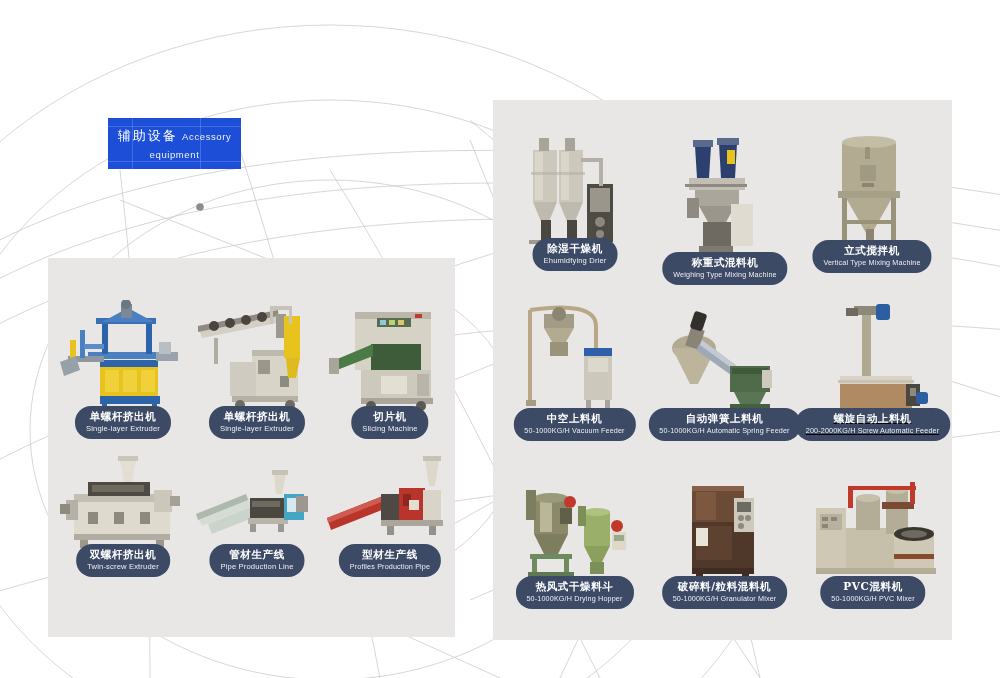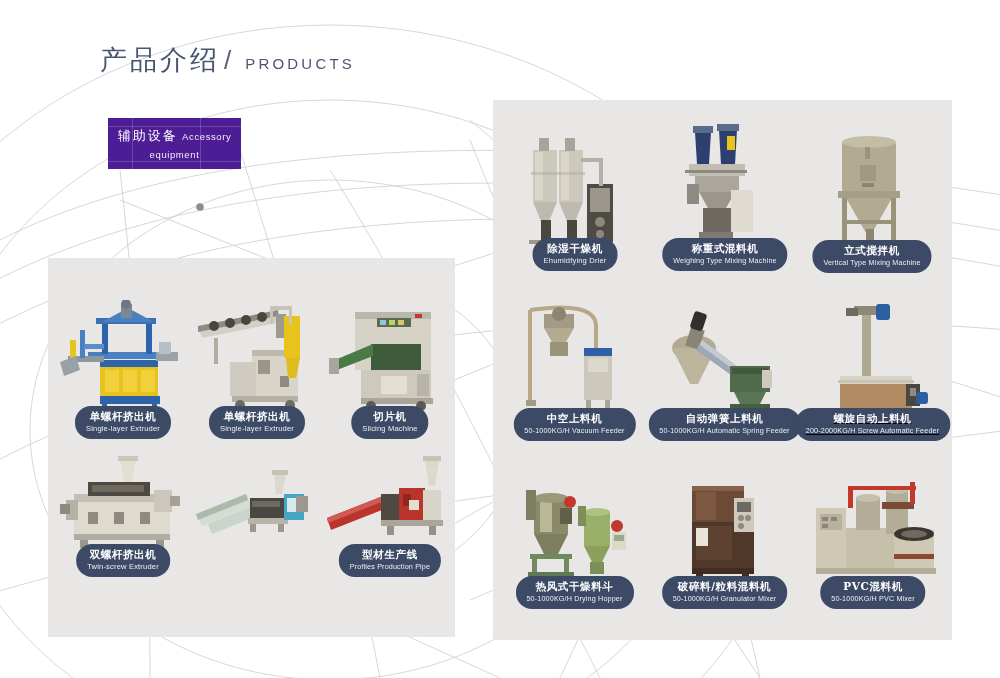--- a/index.html
+++ b/index.html
@@ -19,21 +19,21 @@
     letter-spacing:3px; font-weight:400;
   }
   .header .slash { font-size:26px; color:#56617a; margin:0 2px 0 4px; font-weight:300; }
   .header .en {
     font-size:15px; color:#4a5670; letter-spacing:3.2px; margin-left:12px; font-weight:400;
   }
 
   
   .acc-tile {
     position:absolute; left:108px; top:118px; width:133px; height:51px;
-    background:#4c1d95; z-index:6; overflow:hidden;
+    background:#1d4ed8; z-index:6; overflow:hidden;
   }
   .acc-tile .grid-v, .acc-tile .grid-h { position:absolute; background:rgba(255,255,255,0.18); }
   .acc-tile .grid-v { width:1px; top:0; bottom:0; }
   .acc-tile .grid-h { height:1px; left:0; right:0; }
   .acc-tile .txt { position:relative; z-index:2; text-align:center; padding-top:8px; }
   .acc-tile .acc-cn {
     font-family:"DejaVu Serif", serif; font-size:13px; color:#ffffff;
     letter-spacing:2px; line-height:17px;
   }
   .acc-tile .acc-en {
@@ -103,25 +103,20 @@
     </g>
     <g fill="#8d8d8d">
       <circle cx="672" cy="292" r="5.5"></circle>
       <circle cx="360" cy="296" r="5.5"></circle>
       <circle cx="323" cy="598" r="4.5"></circle>
       <circle cx="628" cy="533" r="4.5"></circle>
       <circle cx="200" cy="207" r="3.8"></circle>
     </g>
   </svg>
 
-  <div class="header">
-    <span class="cn">产品介绍</span>
-    <span class="slash">/</span>
-    <span class="en">PRODUCTS</span>
-  </div>
 
   <div class="acc-tile">
     <span class="grid-v" style="left:24px"></span>
     <span class="grid-v" style="left:92px"></span>
     <span class="grid-h" style="top:8px"></span>
     <span class="grid-h" style="top:43px"></span>
     <div class="txt">
       <span class="acc-cn">辅助设备</span>
       <span class="acc-en">Accessory equipment</span>
     </div>
@@ -252,20 +247,24 @@
       <rect x="60" y="63" width="28" height="6" fill="#6e6a60"></rect>
       <rect x="56" y="80" width="40" height="6" fill="#b8b4a9"></rect>
       <rect x="92" y="56" width="20" height="26" fill="#44a5c4"></rect>
       <rect x="95" y="60" width="14" height="14" fill="#d8e8ec"></rect>
       <path d="M82,36 L94,36 L90,56 L84,56 Z" fill="#dcd8cb"></path>
       <rect x="80" y="32" width="16" height="5" fill="#c6c2b6"></rect>
       <rect x="104" y="58" width="12" height="16" fill="#9c9890"></rect>
       <rect x="58" y="86" width="6" height="8" fill="#9c9890"></rect>
       <rect x="86" y="86" width="6" height="8" fill="#9c9890"></rect>
     </svg>
+    <div class="badge" style="top:106px;">
+      <span class="b-cn">管材生产线</span>
+      <span class="b-en">Pipe Production Line</span>
+    </div>
   </div>
 
   <div class="cell" style="left:325px; top:438px; width:130px; height:135px;">
     <svg class="art" viewBox="0 0 130 120">
       <path d="M2,80 L58,58 L62,70 L6,92 Z" fill="#b9352c"></path>
       <path d="M2,80 L58,58 L59,63 L3,85 Z" fill="#d05b50"></path>
       <rect x="56" y="56" width="22" height="26" fill="#4e4a43"></rect>
       <rect x="74" y="50" width="26" height="34" fill="#b9352c"></rect>
       <rect x="78" y="56" width="8" height="12" fill="#8e271f"></rect>
       <rect x="98" y="52" width="18" height="32" fill="#d8d4c7"></rect>
@@ -302,21 +301,21 @@
       <rect x="84" y="32" width="4" height="26" fill="#b5b0a6"></rect>
       <rect x="14" y="112" width="56" height="4" fill="#9e9a90"></rect>
       <rect x="16" y="44" width="54" height="3" fill="#b5b0a6" opacity="0.6"></rect>
     </svg>
     <div class="badge" style="top:110px;">
       <span class="b-cn">除湿干燥机</span>
       <span class="b-en">Ehumidfying Drier</span>
     </div>
   </div>
 
-  <div class="cell" style="left:665px; top:118px; width:120px; height:150px;">
+  <div class="cell" style="left:665px; top:132px; width:120px; height:150px;">
     <svg class="art" viewBox="0 0 120 135">
       <path d="M30,14 L46,14 L44,46 L32,46 Z" fill="#2d3f6e"></path>
       <path d="M54,12 L72,12 L70,46 L56,46 Z" fill="#2d3f6e"></path>
       <rect x="28" y="8" width="20" height="7" fill="#5a6a8c"></rect>
       <rect x="52" y="6" width="22" height="7" fill="#5a6a8c"></rect>
       <rect x="62" y="18" width="8" height="14" fill="#e8c21d"></rect>
       <rect x="24" y="46" width="56" height="12" fill="#c3beb4"></rect>
       <rect x="30" y="58" width="44" height="16" fill="#aba69c"></rect>
       <path d="M34,74 L70,74 L60,92 L44,92 Z" fill="#9b968c"></path>
       <rect x="38" y="90" width="28" height="24" fill="#6e6a62"></rect>

